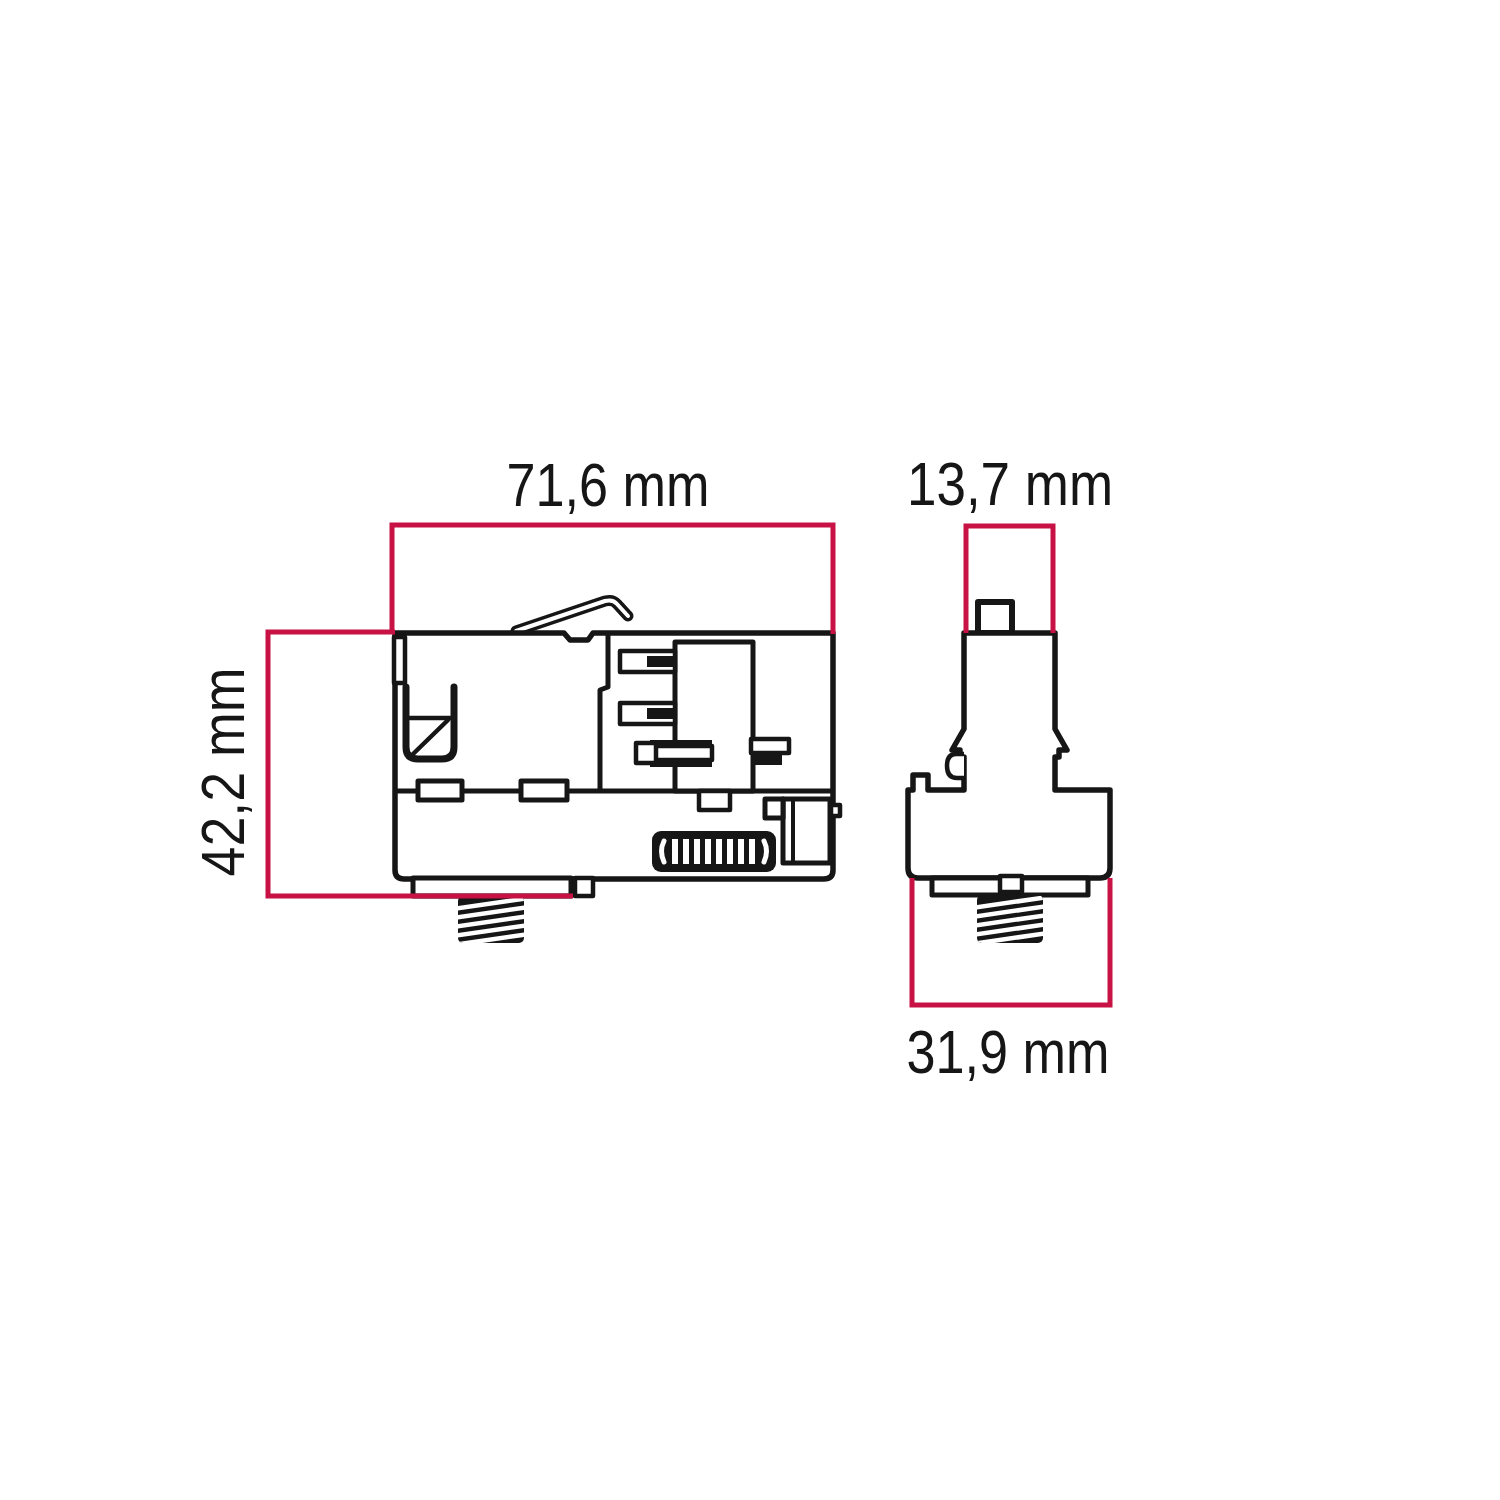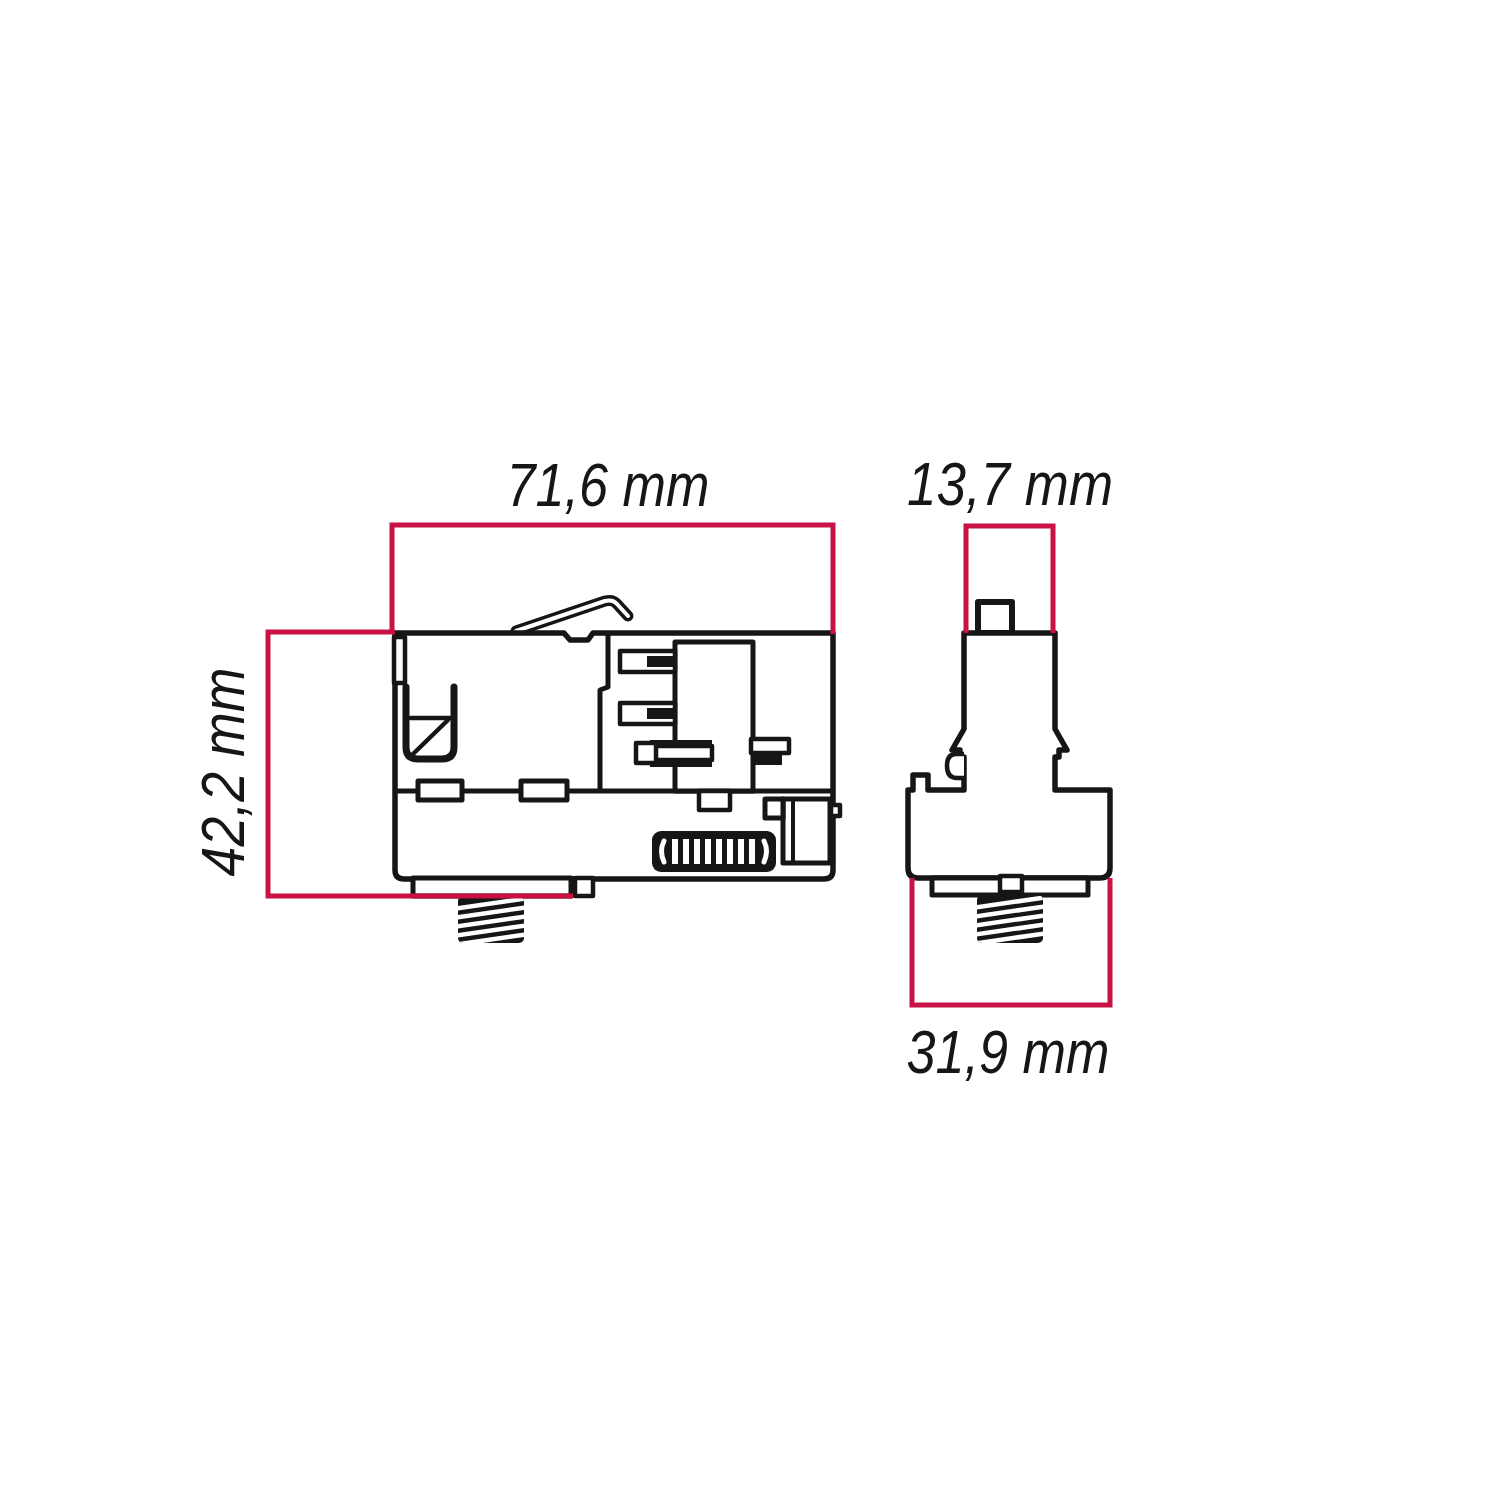--- a/index.html
+++ b/index.html
@@ -1,20 +1,19 @@
 <!DOCTYPE html>
 <html style="--dim: #c81245; --ink: #161616; --bg: #ffffff;"><head>
 <meta charset="utf-8">
 <style>
   :root { --ink:#161616; --dim:#c81245; --bg:#ffffff; }
   html,body { margin:0; padding:0; background:var(--bg); }
   .canvas {
     position:relative; width:1500px; height:1500px; background:var(--bg);
     font-family:"Liberation Sans", sans-serif;
-    font-style:italic;
   }
   svg { display:block; }
   .outline  { fill:#ffffff; stroke:var(--ink); stroke-width:5.5; stroke-linejoin:round; }
   .detail   { fill:#ffffff; stroke:var(--ink); stroke-width:4.5; stroke-linejoin:round; }
   .inkline  { fill:none; stroke:var(--ink); stroke-width:5; stroke-linejoin:round; }
   .thinline { fill:none; stroke:var(--ink); stroke-width:4.5; stroke-linecap:round; }
   .solid    { fill:var(--ink); stroke:none; }
   .whiteline{ fill:none; stroke:#ffffff; stroke-width:4.5; stroke-linecap:round; }
   .dimline  { fill:none; stroke:var(--dim); stroke-width:5; stroke-linejoin:miter; }
   .dim-label{ font-family:"Liberation Sans", sans-serif; font-size:62px; fill:var(--ink); }

